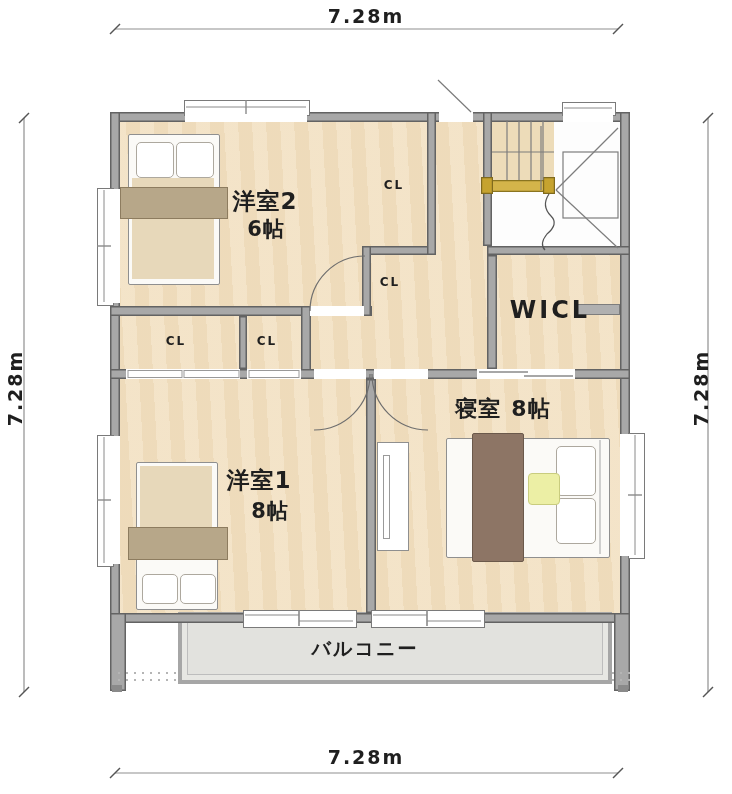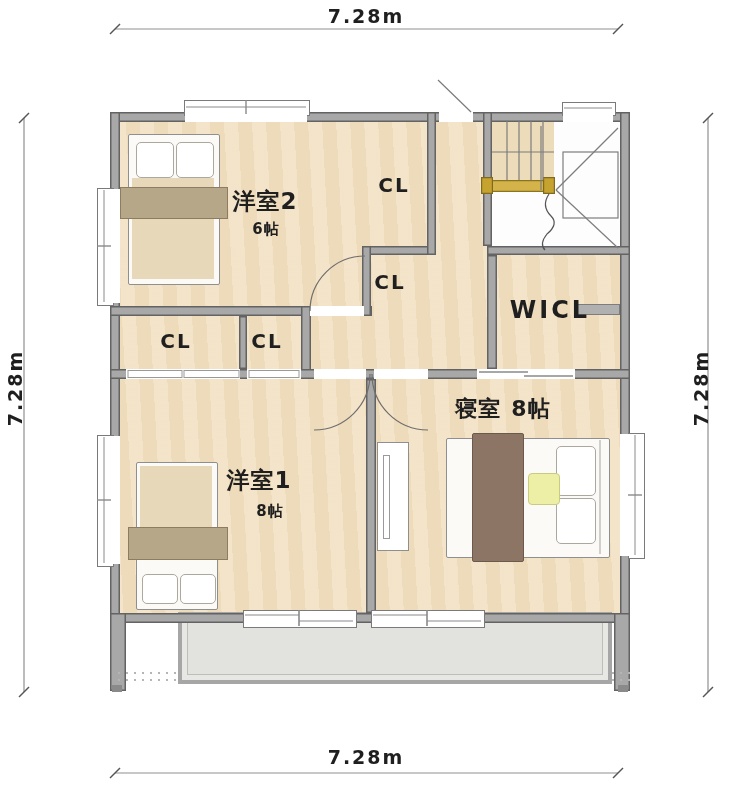--- a/index.html
+++ b/index.html
@@ -29,22 +29,22 @@
   .desk{background:#ffffff;border:1.5px solid #8f8f8f;}
   .desk-inner{position:absolute;background:#fff;border:1px solid #9a9a9a;}
   
   .balcony{position:absolute;background:#e7e7e3;border:4px solid #a6a6a6;z-index:1;}
   .balcony-inner{position:absolute;left:5px;top:5px;right:5px;bottom:5px;border:1px solid #bdbdbd;background:#e2e2de;}
   
   .lbl{position:absolute;transform:translate(-50%,-50%);font-weight:700;color:#1f1f1f;
        white-space:nowrap;z-index:6;letter-spacing:1px;}
   .lbl.rot{transform:translate(-50%,-50%) rotate(-90deg);}
   .room-name{font-size:23px;}
-  .room-size{font-size:15px;}
-  .cl{font-size:20px;letter-spacing:2px;}
+  .room-size{font-size:21px;}
+  .cl{font-size:12px;letter-spacing:2px;}
   .wicl{font-size:24px;letter-spacing:3px;}
   .bedroom-lbl{display:flex;gap:10px;}
   .bedroom-lbl span{font-size:22px;font-weight:700;}
   .balcony-lbl{font-size:19px;letter-spacing:2px;}
   .dim{font-size:19px;letter-spacing:2px;}
   svg.overlay{position:absolute;left:0;top:0;z-index:4;pointer-events:none;}
 </style>
 </head>
 <body>
 
@@ -217,19 +217,20 @@
   <div class="lbl room-size" style="left:270px;top:511px;">8帖</div>
   <div class="lbl bedroom-lbl" style="left:503px;top:409px;">
     <span>寝室</span>
     <span>8帖</span>
   </div>
   <div class="lbl wicl" style="left:550px;top:310px;">WICL</div>
   <div class="lbl cl" style="left:394px;top:185px;">CL</div>
   <div class="lbl cl" style="left:390px;top:282px;">CL</div>
   <div class="lbl cl" style="left:176px;top:341px;">CL</div>
   <div class="lbl cl" style="left:267px;top:341px;">CL</div>
+  <div class="lbl balcony-lbl" style="left:365px;top:649px;">バルコニー</div>
 
   <div class="lbl dim" style="left:366px;top:16px;">7.28m</div>
   <div class="lbl dim" style="left:366px;top:757px;">7.28m</div>
   <div class="lbl dim rot" style="left:15px;top:388px;">7.28m</div>
   <div class="lbl dim rot" style="left:701px;top:388px;">7.28m</div>
 
 </div>
 
 </body></html>

